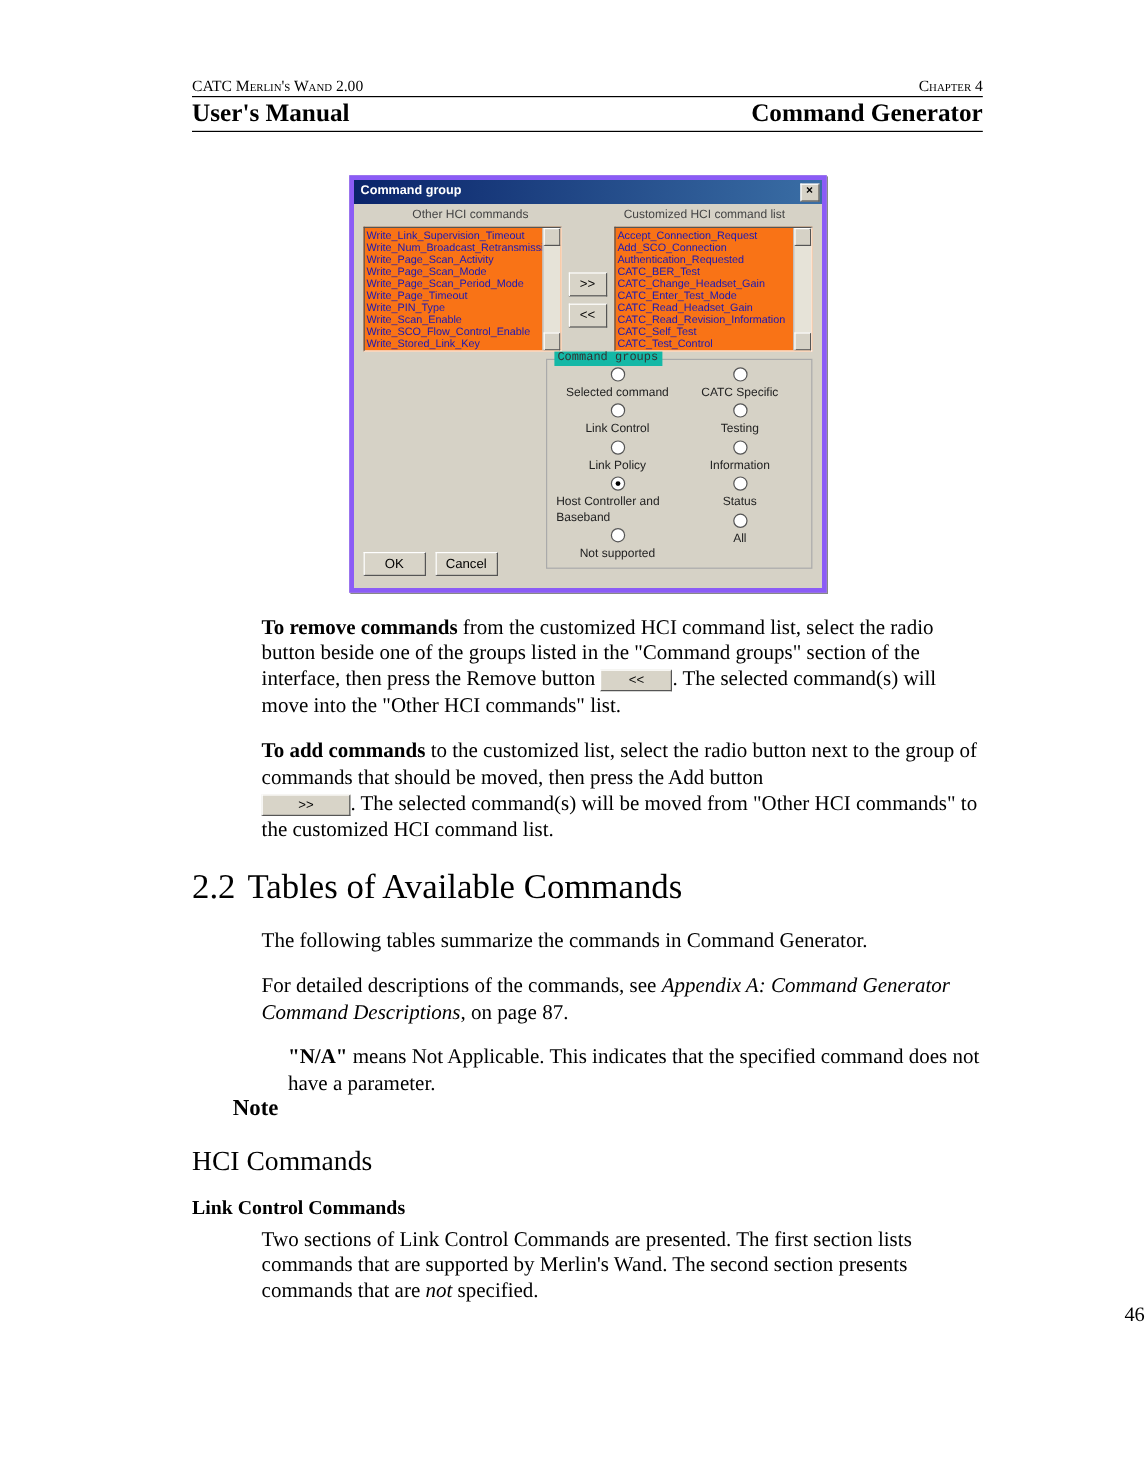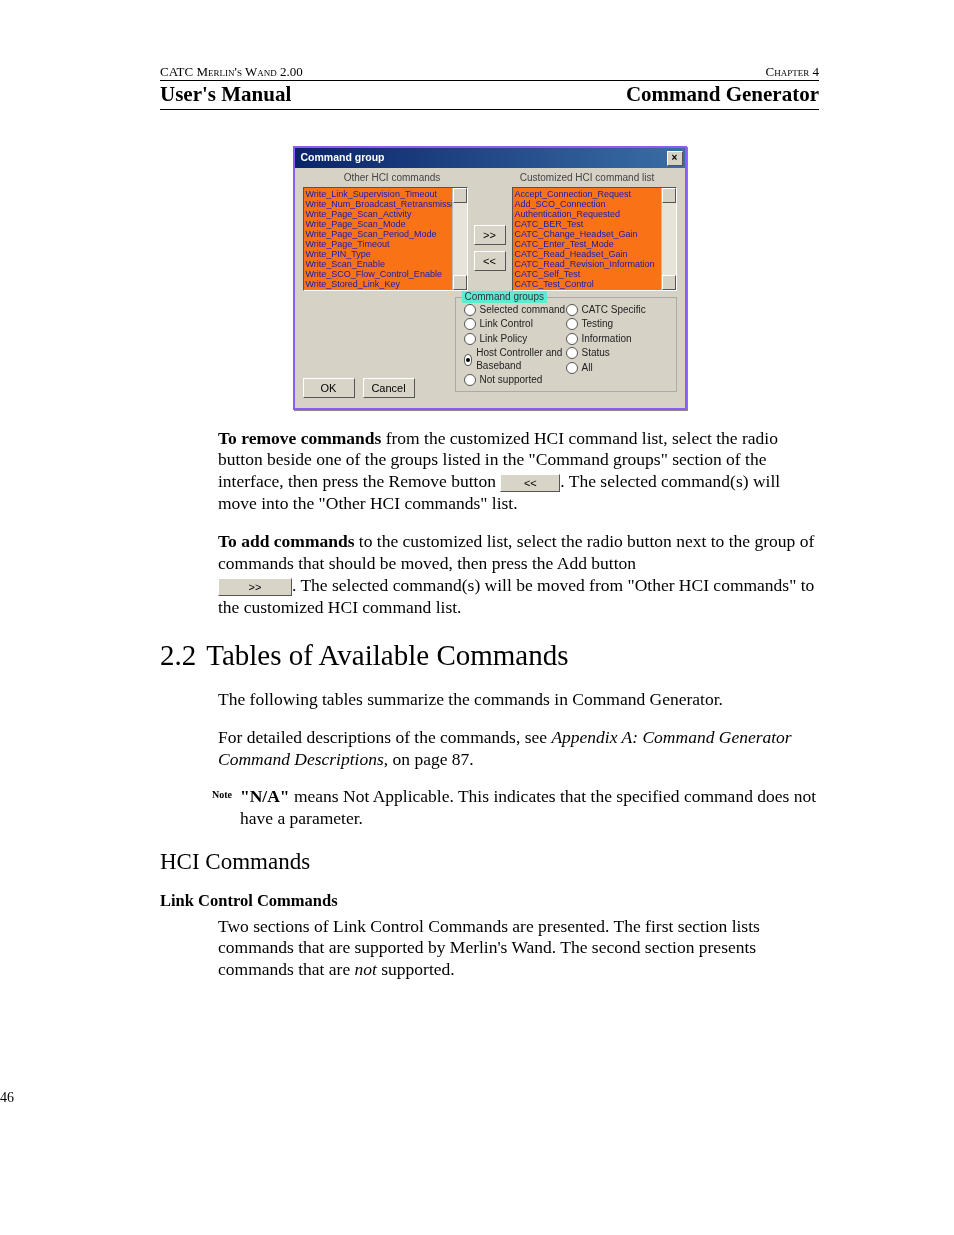--- a/index.html
+++ b/index.html
@@ -74,42 +74,43 @@
     margin: 18px 0 14px 0;
   }
   .bold { font-weight: bold; }
   .ital { font-style: italic; }
   .note-row {
     display: flex;
     margin: 0 0 16px 24px;
   }
   .note-label {
     font-weight: bold;
-    font-size: 10px;
+    font-size: 19px;
     flex: 0 0 48px;
     text-align: right;
     padding-right: 8px;
     padding-top: 3px;
+    margin-top: 39px;
   }
   .note-text { flex: 1; }
   .pagenum {
     position: absolute;
     bottom: 46px;
     left: 0; right: 0;
-    text-align: left;
-    font-size: 14px;
+    text-align: right;
+    font-size: 17px;
   }
 
   
   .dialog {
     width: 390px;
     margin: 4px auto 18px auto;
     font-family: Tahoma, "MS Sans Serif", sans-serif;
     font-size: 10px;
-    border: 2px solid #8b5cf6;
+    border: 4px solid #8b5cf6;
     background: #d6d2c6;
     box-shadow: 1px 1px 0 #888;
   }
   .titlebar {
     display: flex;
     justify-content: space-between;
     align-items: center;
     background: linear-gradient(to right, #0a246a, #3a6ea5);
     color: #fff;
     font-weight: bold;
@@ -186,34 +187,36 @@
   .mid-btns .inline-btn { width: 30px; padding: 2px 0; }
   .fieldset {
     margin: 6px 8px 6px 160px;
     border: 1px solid #aaa;
     padding: 6px 8px 4px 8px;
     position: relative;
   }
   .fieldset .legend {
     position: absolute;
     top: -7px; left: 6px;
-    background: #5eead4;
+    background: #14b8a6;
     padding: 0 3px;
     color: #333;
+    font-family: Liberation Mono, monospace;
   }
   .radios {
     display: flex;
     gap: 0;
   }
   .rcol { flex: 1; display: flex; flex-direction: column; gap: 2px; }
   .radio {
     display: flex;
     align-items: center;
     gap: 4px;
     color: #222;
+    flex-direction: column;
   }
   .rdot {
     width: 10px; height: 10px;
     border: 1px solid #555;
     border-radius: 50%;
     background: #fff;
     display: inline-flex;
     align-items: center;
     justify-content: center;
   }
@@ -376,18 +379,18 @@
       <div class="note-label">Note</div>
       <div class="note-text">
         <span class="bold">"N/A"</span><span> means Not Applicable. This indicates that the specified command does not have a parameter.</span>
       </div>
     </div>
 
     <h3 class="sub">HCI Commands</h3>
 
     <div class="bold" style="font-size:16.5px;margin-bottom:4px">Link Control Commands</div>
     <p class="para" style="margin-top:0">
-      <span>Two sections of Link Control Commands are presented. The first section lists commands that are supported by Merlin's Wand. The second section presents commands that are </span><span class="ital">not</span><span> supported.</span>
+      <span>Two sections of Link Control Commands are presented. The first section lists commands that are supported by Merlin's Wand. The second section presents commands that are </span><span class="ital">not</span><span> specified.</span>
     </p>
   </div>
 
   <div class="pagenum">46</div>
 </div>
 
 </body></html>

